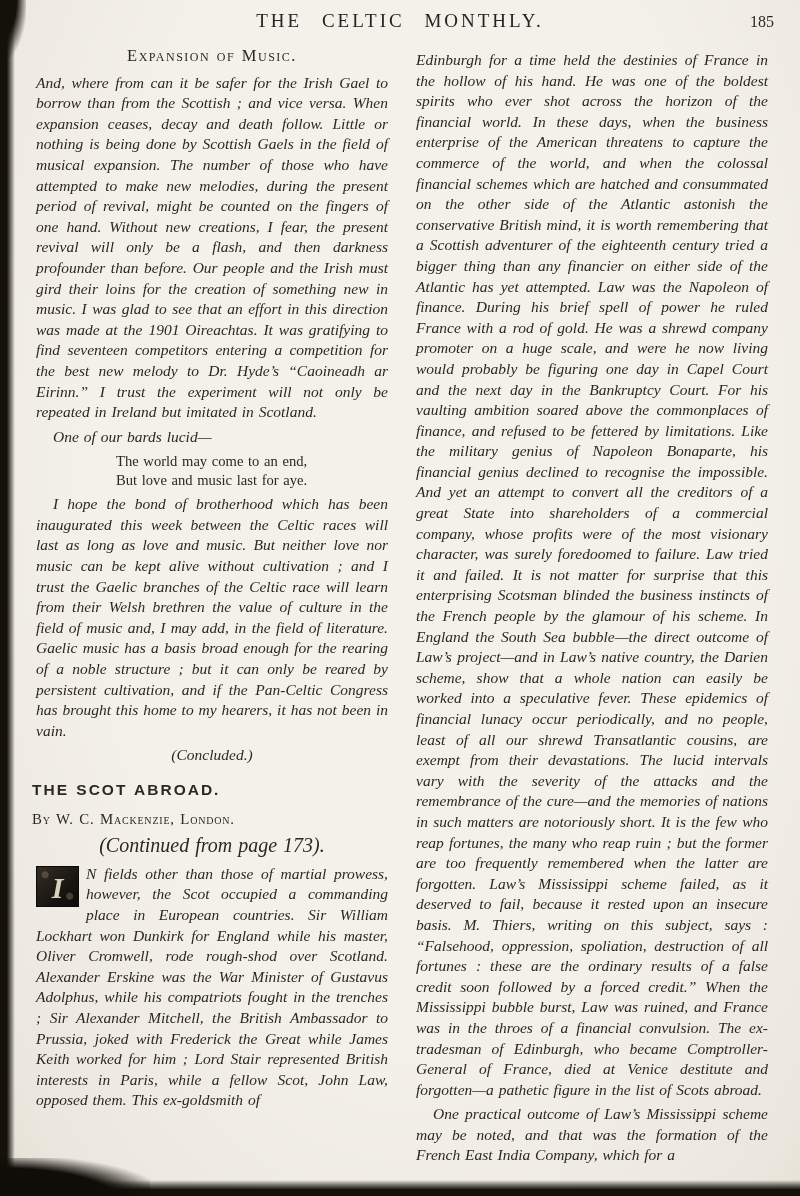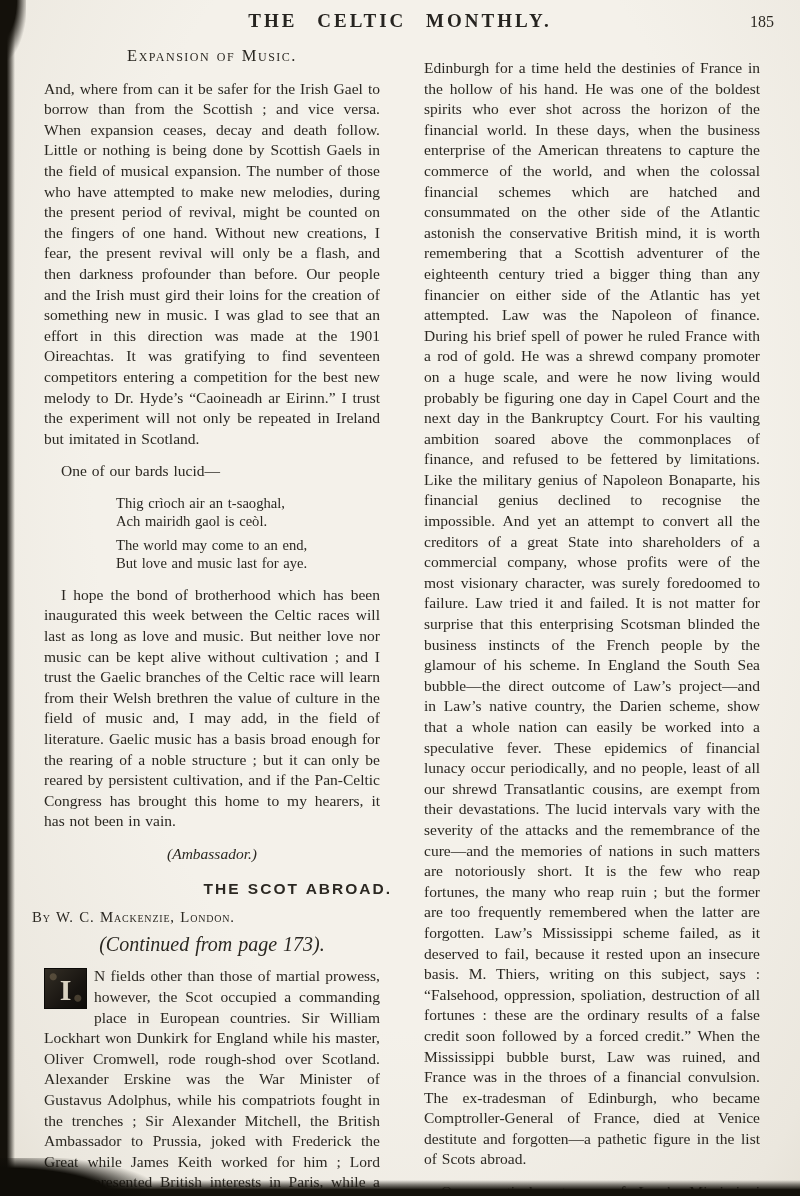--- a/index.html
+++ b/index.html
@@ -32,39 +32,39 @@
   }
   .scan-corner-top {
     position: absolute; left: 0; top: 0; width: 26px; height: 60px;
     background: radial-gradient(ellipse at 0% 0%, #14110b 45%, rgba(20,17,11,0) 75%);
   }
 
   
   .header { position: absolute; top: 10px; left: 0; width: 100%; height: 30px; }
   .journal-title {
     display: block; text-align: center;
-    font-weight: bold; font-size: 19px;
+    font-weight: normal; font-size: 19px;
     letter-spacing: 3px; word-spacing: 12px;
     color: #262420;
   }
   .page-number { position: absolute; right: 26px; top: 3px; font-size: 16px; margin-left: 16px; }
 
   
   .columns {
     position: absolute; top: 46px; left: 32px;
     width: 740px; display: flex; gap: 20px;
   }
   .col {
     width: 360px;
     font-size: 15.5px;
     line-height: 20.6px;
     text-align: justify;
     word-spacing: 1px;
   }
-  .col p { margin: 12px; }
+  .col p { margin: 4px; font-style: italic; }
   .indent { text-indent: 17px; }
 
   .section-heading {
     font-variant: small-caps;
     font-weight: normal;
     font-size: 16.5px;
     letter-spacing: 1.5px;
     text-align: center;
     margin: 0 0 6px 0;
   }
@@ -79,21 +79,21 @@
   }
 
   .concluded {
     text-align: center; font-style: italic;
     margin: 10px 0 12px 0; text-indent: 0;
   }
 
   .article-heading {
     font-family: "Liberation Sans", "DejaVu Sans", sans-serif;
     font-weight: bold; font-size: 15.5px;
-    letter-spacing: 2px; text-align: right;
+    letter-spacing: 2px; text-align: left;
     margin: 14px 0 8px 0;
   }
   .byline {
     font-variant: small-caps; text-align: left;
     font-size: 14.8px; letter-spacing: 0.8px;
     margin: 0 0 6px 0;
   }
   .continued {
     text-align: center; font-style: italic;
     font-size: 20px; margin: 0 0 8px 0;
@@ -125,29 +125,25 @@
     <span class="page-number">185</span>
   </div>
 
   <div class="columns">
 
     <div class="col">
       <h3 class="section-heading">Expansion of Music.</h3>
       <p>And, where from can it be safer for the Irish Gael to borrow than from the Scottish ; and vice versa. When expansion ceases, decay and death follow. Little or nothing is being done by Scottish Gaels in the field of musical expansion. The number of those who have attempted to make new melodies, during the present period of revival, might be counted on the fingers of one hand. Without new creations, I fear, the present revival will only be a flash, and then darkness profounder than before. Our people and the Irish must gird their loins for the creation of something new in music. I was glad to see that an effort in this direction was made at the 1901 Oireachtas. It was gratifying to find seventeen competitors entering a competition for the best new melody to Dr. Hyde’s “Caoineadh ar Eirinn.” I trust the experiment will not only be repeated in Ireland but imitated in Scotland.</p>
       <p class="bards-intro">One of our bards lucid—</p>
       <div class="verse">
-        <div>Thig crìoch air an t-saoghal,</div>
-        <div>Ach mairidh gaol is ceòl.</div>
-      </div>
-      <div class="verse">
         <div>The world may come to an end,</div>
         <div>But love and music last for aye.</div>
       </div>
       <p class="indent">I hope the bond of brotherhood which has been inaugurated this week between the Celtic races will last as long as love and music. But neither love nor music can be kept alive without cultivation ; and I trust the Gaelic branches of the Celtic race will learn from their Welsh brethren the value of culture in the field of music and, I may add, in the field of literature. Gaelic music has a basis broad enough for the rearing of a noble structure ; but it can only be reared by persistent cultivation, and if the Pan-Celtic Congress has brought this home to my hearers, it has not been in vain.</p>
-      <p class="concluded">(Ambassador.)</p>
+      <p class="concluded">(Concluded.)</p>
 
       <h2 class="article-heading">THE SCOT ABROAD.</h2>
       <div class="byline">By W. C. Mackenzie, London.</div>
       <div class="continued">(Continued from page 173).</div>
       <p>
         <span class="dropcap">I</span>
         <span>N fields other than those of martial prowess, however, the Scot occupied a commanding place in European countries. Sir William Lockhart won Dunkirk for England while his master, Oliver Cromwell, rode rough-shod over Scotland. Alexander Erskine was the War Minister of Gustavus Adolphus, while his compatriots fought in the trenches ; Sir Alexander Mitchell, the British Ambassador to Prussia, joked with Frederick the Great while James Keith worked for him ; Lord Stair represented British interests in Paris, while a fellow Scot, John Law, opposed them. This ex-goldsmith of</span>
       </p>
     </div>
 

